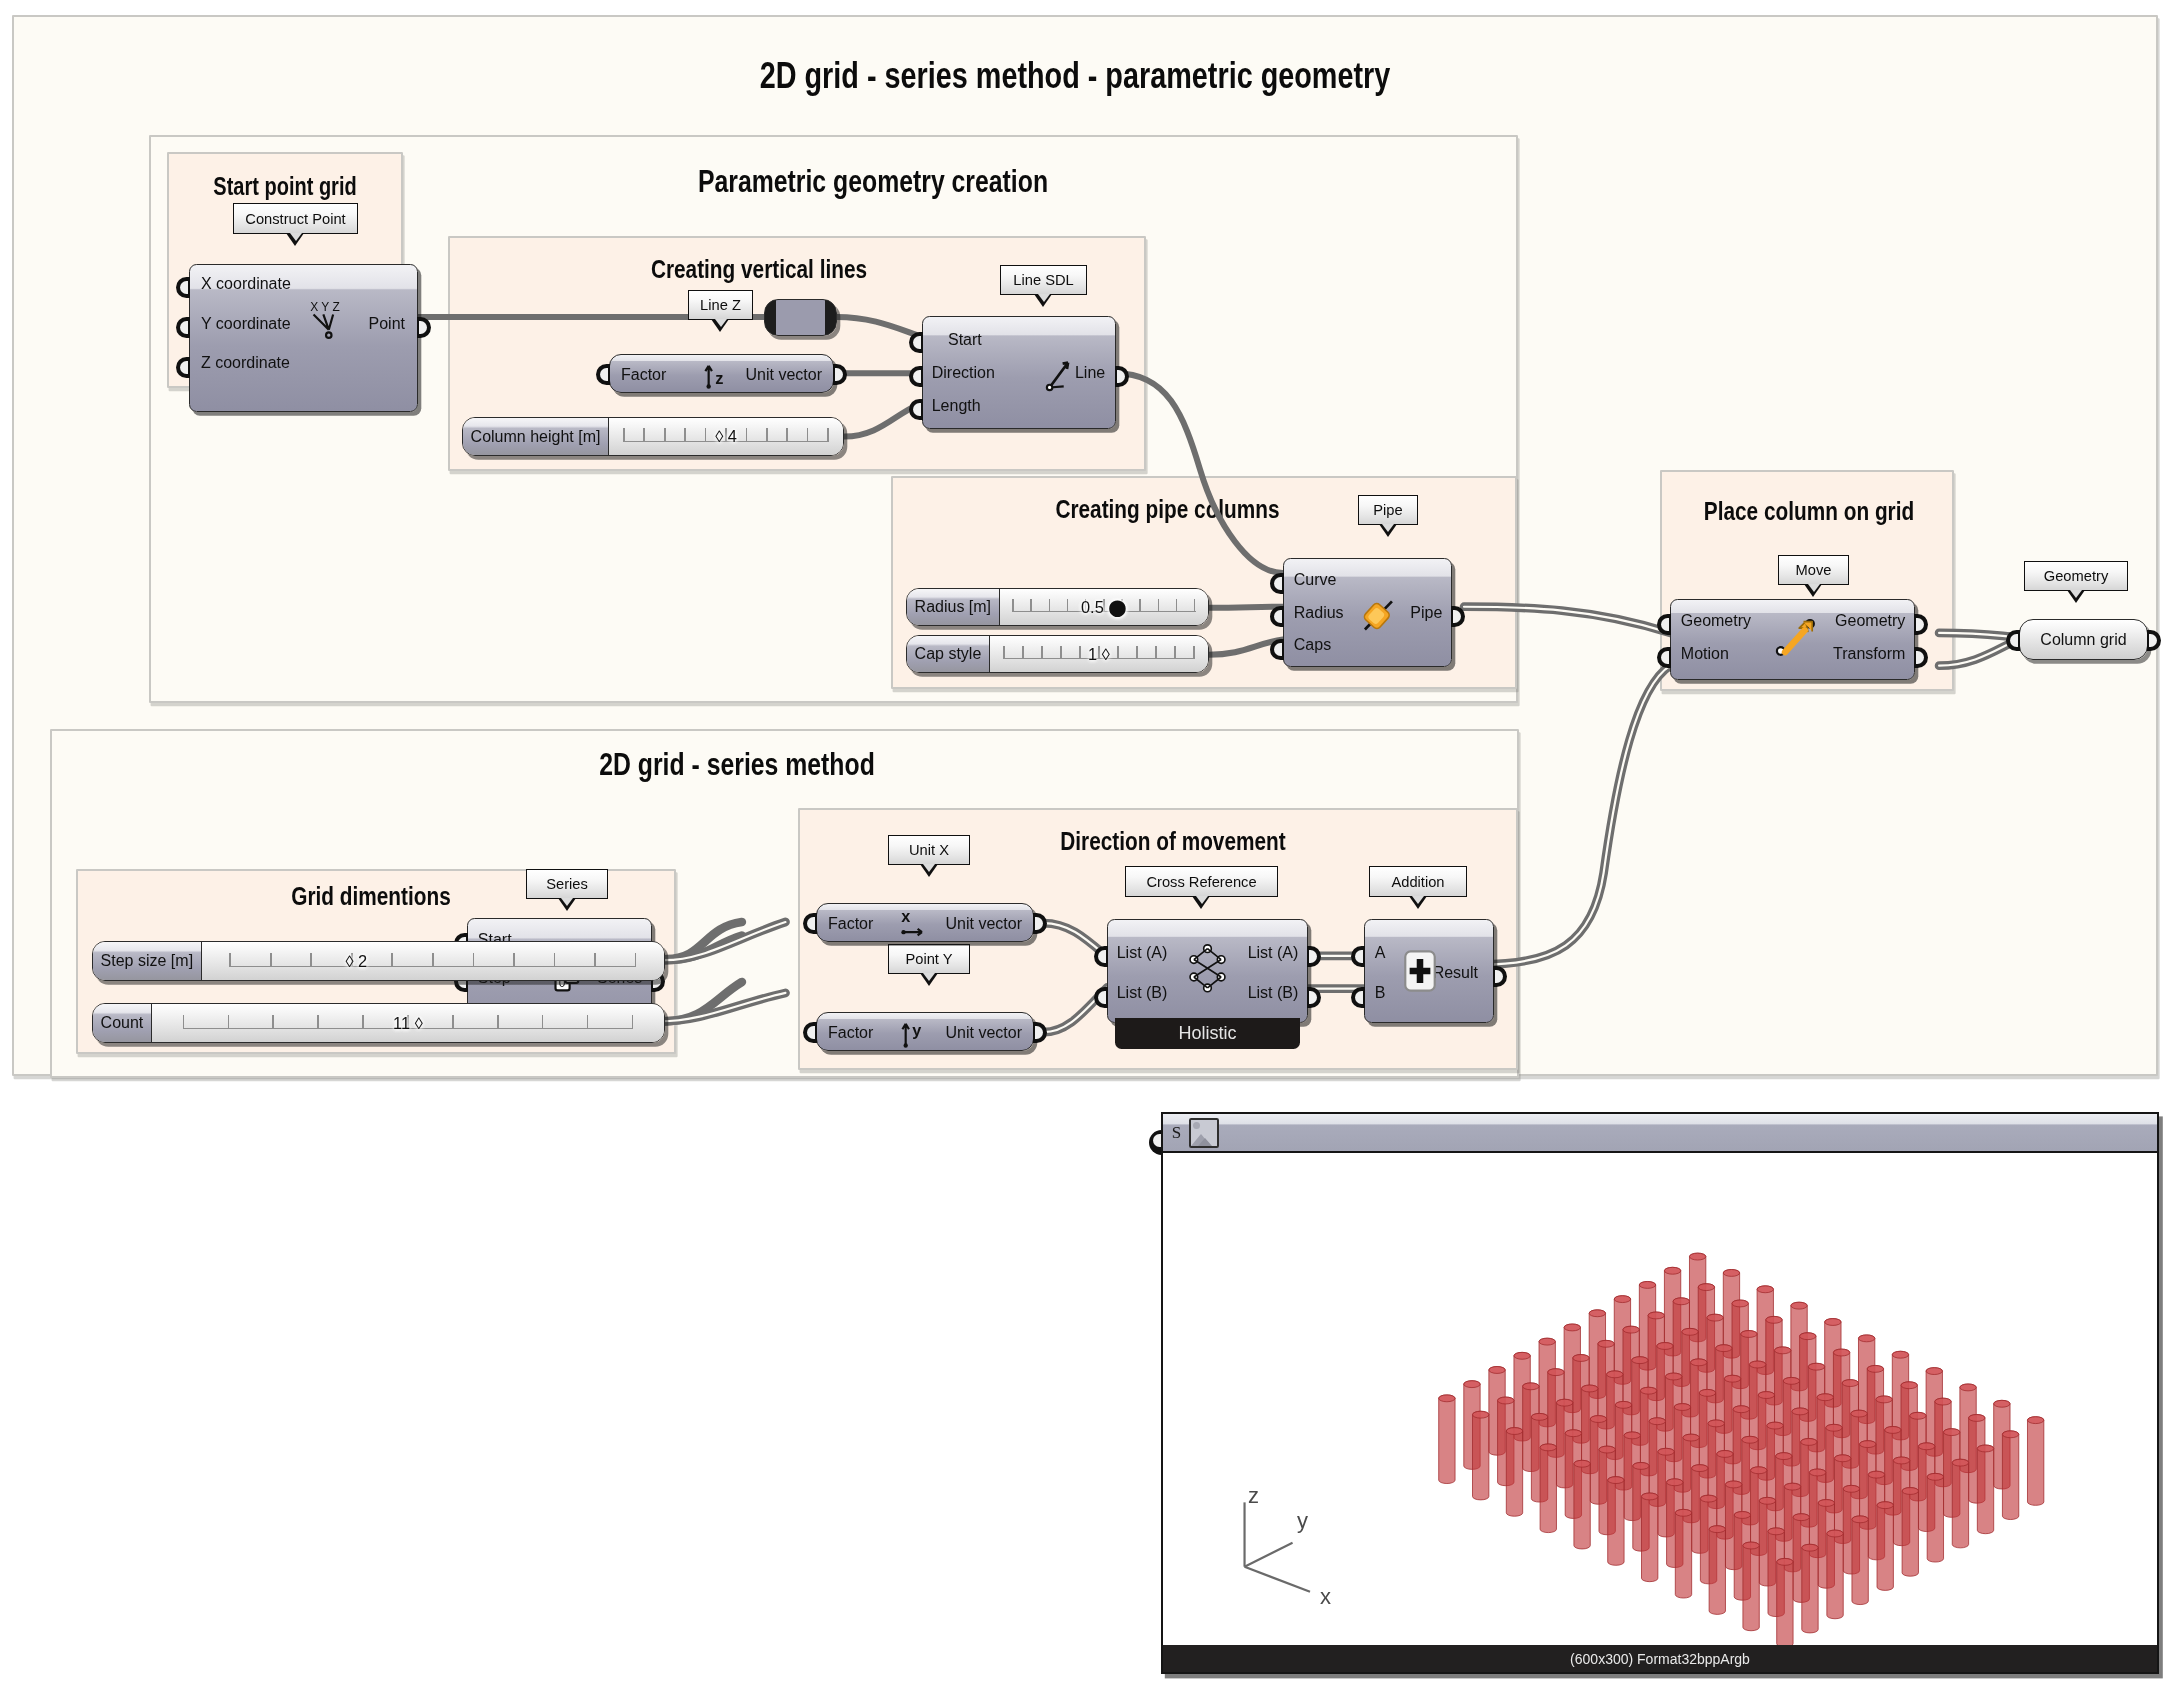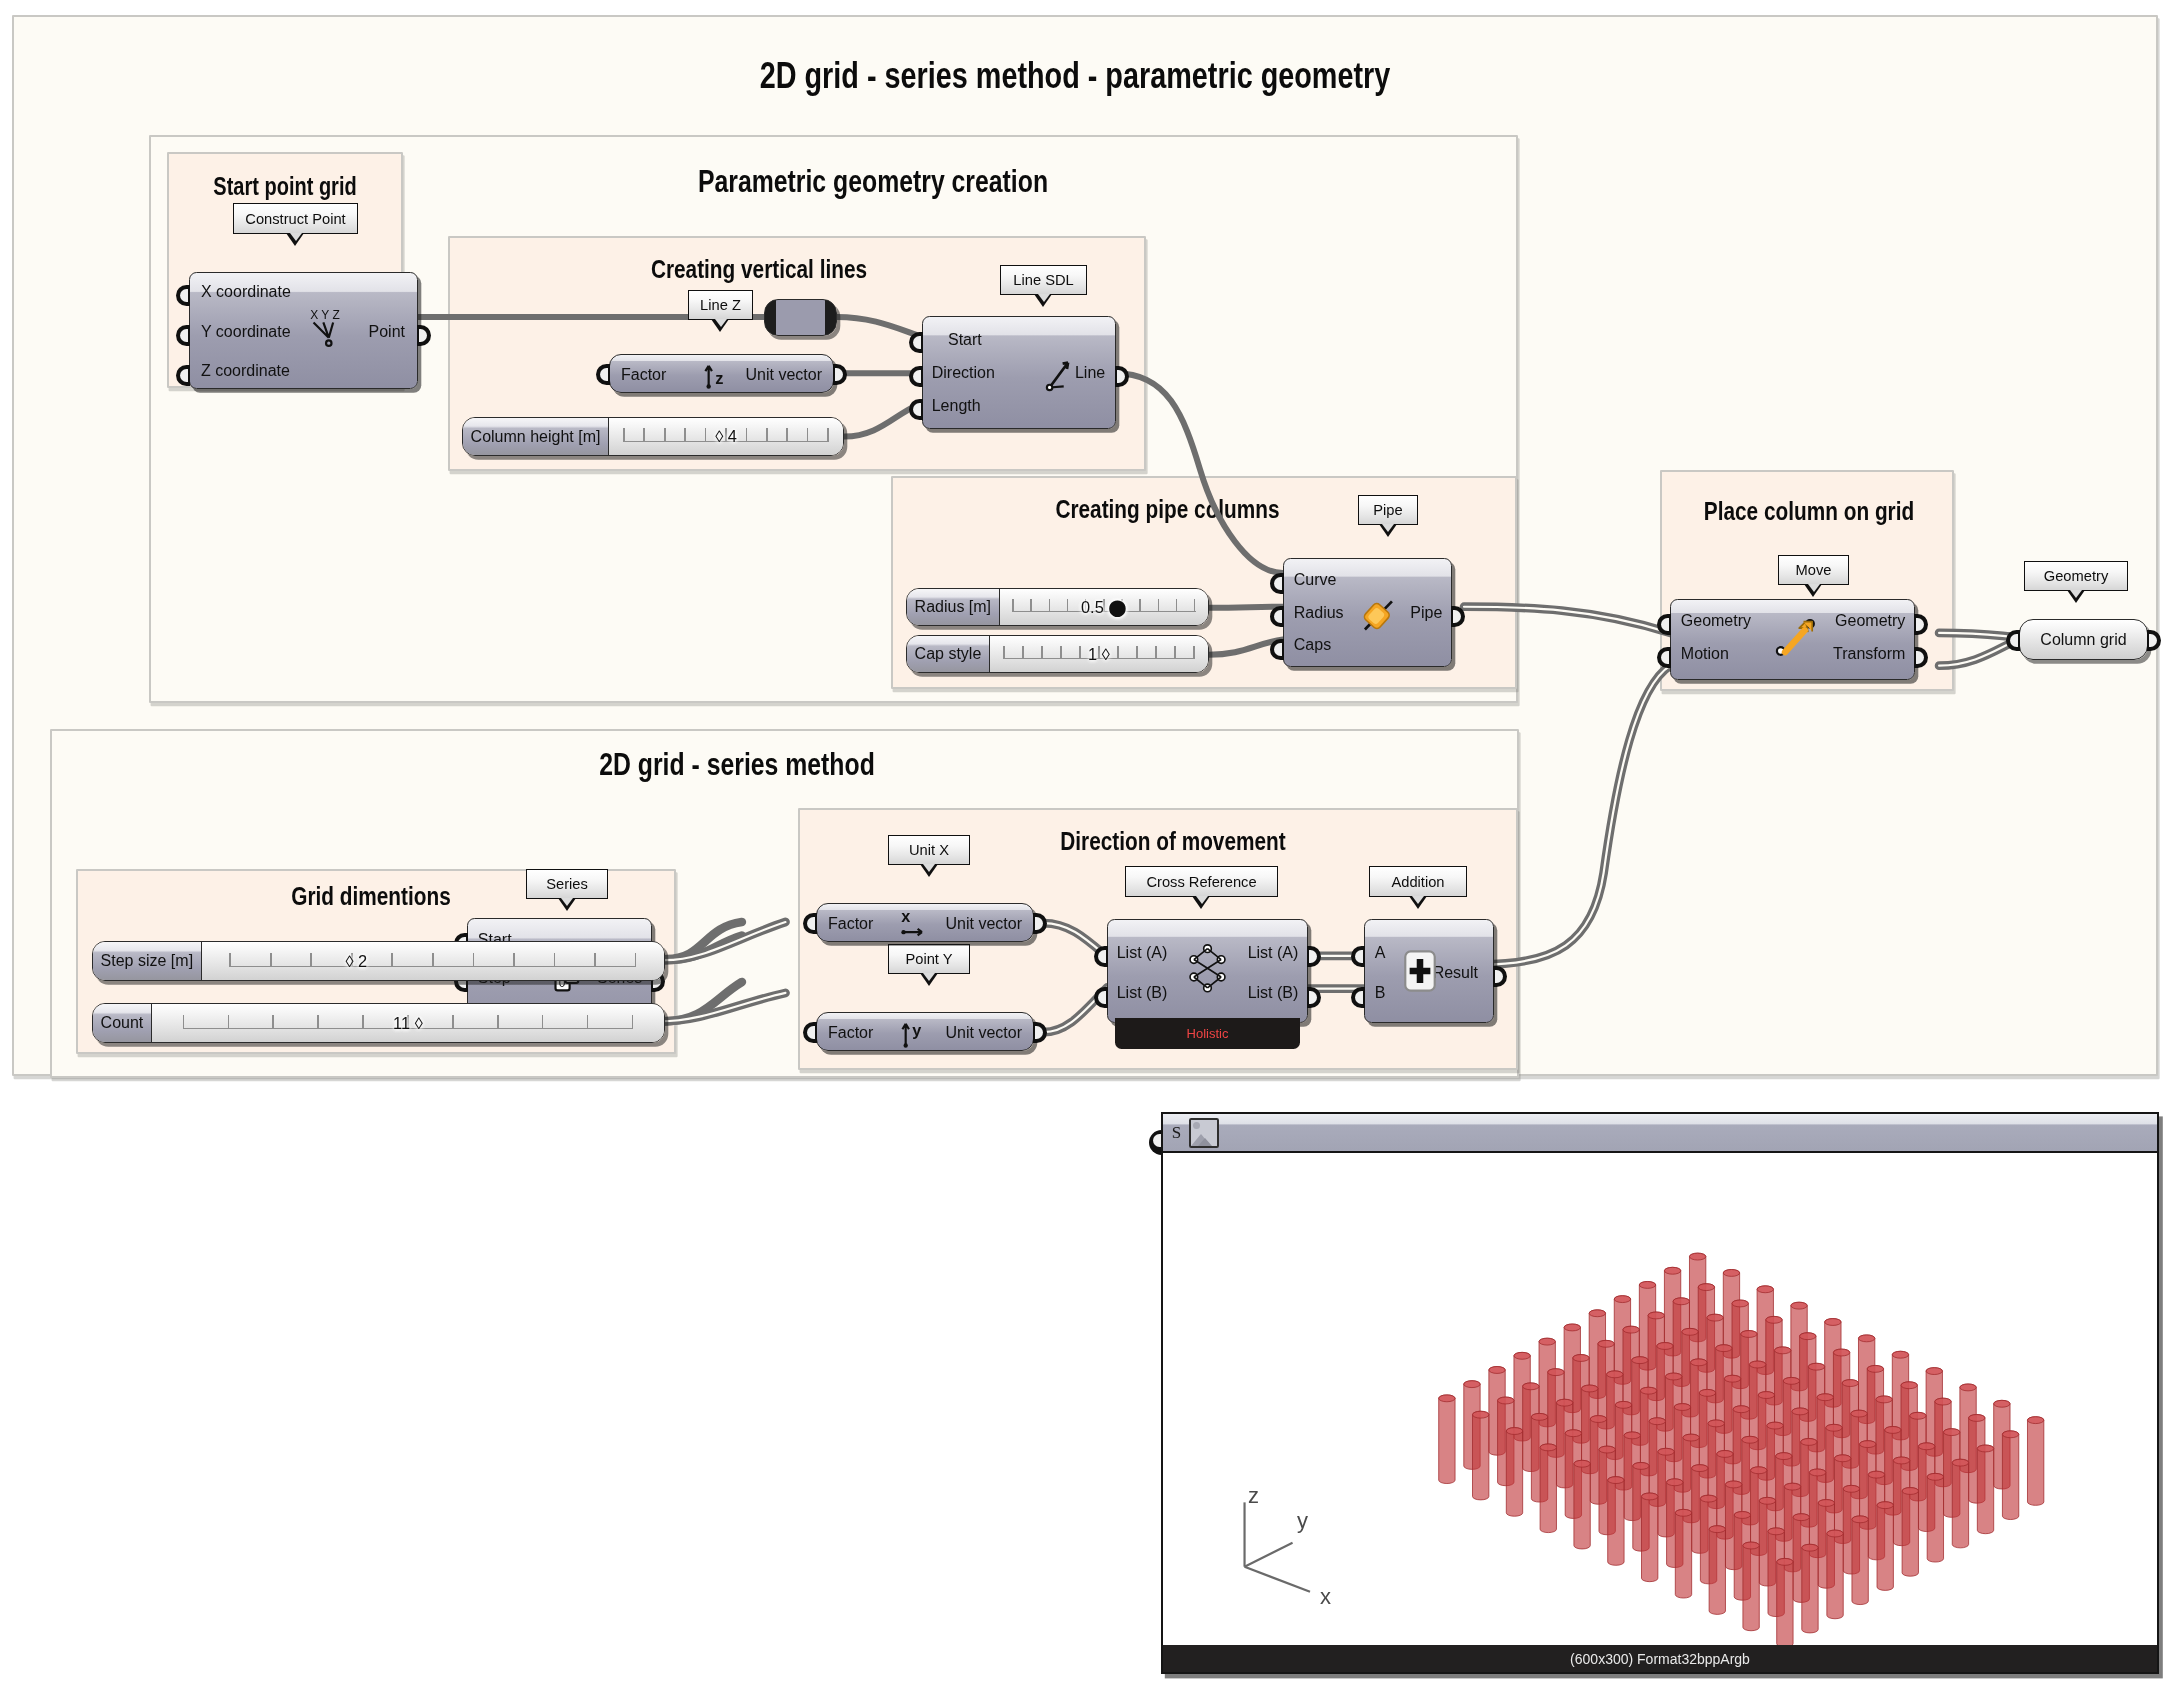--- a/index.html
+++ b/index.html
@@ -56,21 +56,21 @@
        border-top:8.7px solid #dcdcdc;}
 
   
   .port{position:absolute;width:14px;height:21px;background:#101010;}
   .port.in{border-radius:14px 0 0 14px;}
   .port.out{border-radius:0 14px 14px 0;}
   .port:after{content:"";position:absolute;top:3.8px;width:7.6px;height:13px;background:#f0f0f0;}
   .port.in:after{left:4.4px;border-radius:7.6px 0 0 7.6px;}
   .port.out:after{right:4.4px;border-radius:0 7.6px 7.6px 0;}
 
-  .holistic{position:absolute;background:#1d1a19;color:#ef4444;font-size:13px;
+  .holistic{position:absolute;background:#1d1a19;color:#e5e5e5;font-size:18px;
        display:flex;align-items:center;justify-content:center;border-radius:0 0 6.5px 6.5px;}
 
   svg.wires{position:absolute;left:0;top:0;width:2172px;height:1700px;pointer-events:none;}
 
   
   .vp{position:absolute;box-sizing:border-box;border:2.7px solid #151515;background:#fff;
       box-shadow:3.8px 4.4px 0 rgba(20,20,20,.55);}
   .vp-head{height:39px;box-sizing:border-box;
       background:linear-gradient(180deg,#eceef3 0%,#dfe1e8 26%,#a9abbb 30%,#a2a4b4 100%);
       border-bottom:2.7px solid #151515;display:flex;align-items:center;padding-left:8.7px;gap:7.6px;}
@@ -173,21 +173,21 @@
 <div class="callout" style="left:980px;top:265px;width:87px;height:29.5px;margin-left:20px;">Line SDL</div>
 <div class="callout" style="left:1358px;top:495px;width:60px;height:29.5px;">Pipe</div>
 <div class="callout" style="left:1778px;top:555px;width:71px;height:29.5px;">Move</div>
 <div class="callout" style="left:2024px;top:561px;width:104px;height:29.5px;">Geometry</div>
 <div class="callout" style="left:526px;top:869px;width:82px;height:29.5px;">Series</div>
 <div class="callout" style="left:888px;top:835px;width:82px;height:29.5px;">Unit X</div>
 <div class="callout" style="left:888px;top:944px;width:82px;height:29.5px;">Point Y</div>
 <div class="callout" style="left:1125px;top:866px;width:153px;height:31px;">Cross Reference</div>
 <div class="callout" style="left:1369px;top:866px;width:98px;height:31px;">Addition</div>
 
-<div class="node" style="left:189px;top:272px;width:229px;height:117px;">
+<div class="node" style="left:189px;top:264px;width:229px;height:148px;">
   <span class="nlabel" style="position:absolute;left:11px;top:9.8px;">X coordinate</span>
   <span class="nlabel" style="position:absolute;left:11px;top:50px;">Y coordinate</span>
   <span class="nlabel" style="position:absolute;left:11px;top:89px;">Z coordinate</span>
   <span class="nlabel" style="position:absolute;right:12px;top:50px;">Point</span>
   <svg width="49" height="44" style="position:absolute;left:117px;top:34px;" viewBox="0 0 90 80">
     <text x="6" y="22" font-size="22" font-family="Liberation Sans, sans-serif" fill="#111">X Y Z</text>
     <path d="M12,28 L40,56 M30,28 L40,56 M48,28 L40,56" stroke="#111" stroke-width="4" fill="none"></path>
     <circle cx="40" cy="66" r="5" fill="none" stroke="#111" stroke-width="4"></circle>
   </svg>
   <div class="port in" style="left:-14px;top:12px;"></div>

